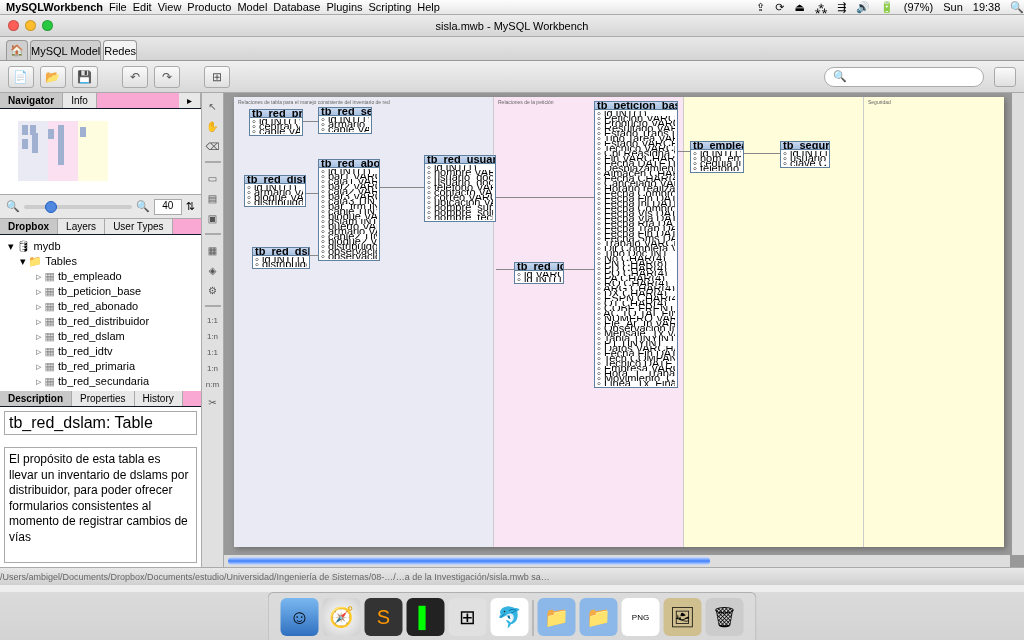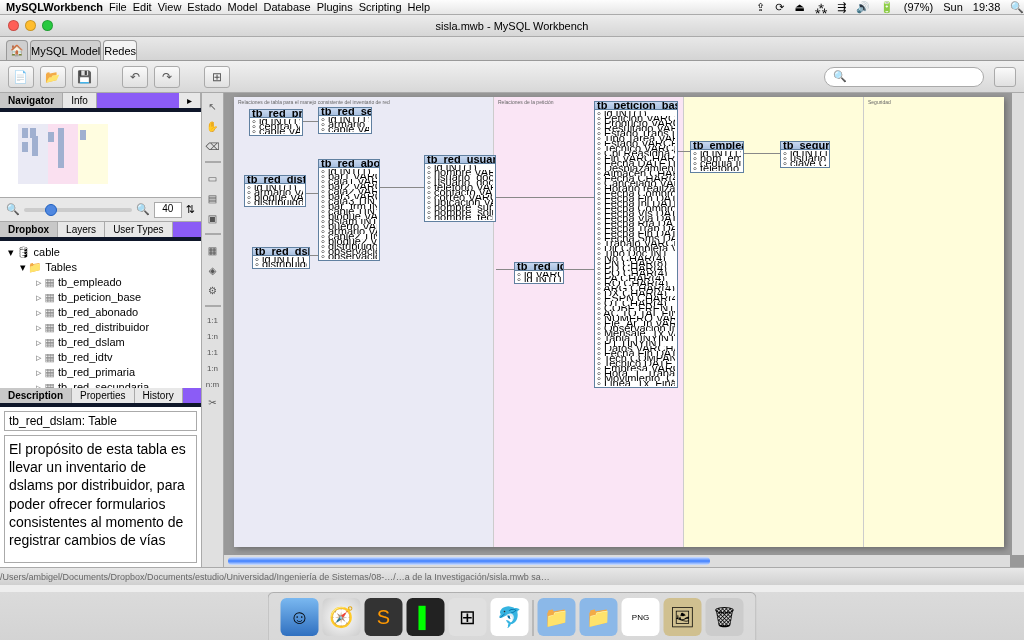--- a/index.html
+++ b/index.html
@@ -25,21 +25,21 @@
 
 
 .toolbar { height:32px; background:linear-gradient(#f0f0f0,#d8d8d8); border-bottom:1px solid #aaa; display:flex; align-items:center; padding:0 8px; gap:6px; }
 .tbtn { width:26px; height:22px; background:linear-gradient(#fafafa,#e0e0e0); border:1px solid #aaa; border-radius:3px; display:flex; align-items:center; justify-content:center; font-size:12px; color:#555; }
 .search { margin-left:auto; width:160px; height:20px; border:1px solid #aaa; border-radius:10px; background:#fff; padding:0 8px; display:flex; align-items:center; color:#999; }
 .subbtn { width:22px; height:20px; background:linear-gradient(#fafafa,#e0e0e0); border:1px solid #aaa; border-radius:3px; margin-left:4px; }
 
 
 .main { display:flex; height:calc(640px - 22px - 22px - 24px - 32px - 18px - 48px); }
 .sidebar { width:202px; background:#eaeaea; border-right:1px solid #aaa; display:flex; flex-direction:column; }
-.section-tabs { display:flex; background:#8b5cf6; border-bottom:4px solid #0f172a; }
+.section-tabs { display:flex; background:#f9a8d4; border-bottom:1px solid #0f172a; }
 .stab { padding:2px 8px; border-right:1px solid #aaa; background:#e8e8e8; font-size:10px; }
 .stab.active { background:#c8c8c8; font-weight:bold; }
 
 .overview { height:86px; background:#fff; border-bottom:1px solid #aaa; position:relative; padding:10px; }
 .ov-mini { position:absolute; left:18px; top:12px; width:120px; height:60px; display:flex; }
 .ov-col { height:100%; }
 .ov1{background:#eaeaf5;width:30px}.ov2{background:#fae0f0;width:30px}.ov3{background:#fffde0;width:30px}
 .ov-block { position:absolute; background:#a0b0d0; width:6px; height:10px; }
 
 .zoom { height:24px; display:flex; align-items:center; padding:0 6px; gap:4px; border-bottom:1px solid #aaa; background:#e8e8e8; font-size:10px; }
@@ -50,22 +50,22 @@
 .catalog { flex:1; background:#fff; overflow:hidden; font-size:10px; }
 .tree { padding:4px; }
 .tree-item { padding:1px 0 1px 4px; white-space:nowrap; }
 .tree-item.db::before { content:"▾ "; }
 .tree-item.folder { padding-left:16px; }
 .tree-item.folder::before { content:"▾ 📁 "; }
 .tree-item.table { padding-left:32px; }
 .tree-item.table::before { content:"▹ ▦ "; color:#888; }
 
 .desc { height:160px; background:#fff; display:flex; flex-direction:column; }
-.desc-field { margin:4px; padding:2px 4px; border:1px solid #aaa; background:#fff; font-size:12px; }
-.desc-text { flex:1; margin:0 4px 4px; padding:4px; border:1px solid #aaa; background:#fff; font-size:14px; line-height:1.3; }
+.desc-field { margin:4px; padding:2px 4px; border:1px solid #aaa; background:#fff; font-size:16px; }
+.desc-text { flex:1; margin:8px 4px 4px; padding:4px; border:1px solid #aaa; background:#fff; font-size:12px; line-height:1.3; }
 
 
 .vtools { width:22px; background:#e0e0e0; border-right:1px solid #aaa; display:flex; flex-direction:column; align-items:center; padding-top:4px; gap:2px; }
 .vtool { width:18px; height:18px; border:1px solid transparent; display:flex; align-items:center; justify-content:center; font-size:10px; color:#555; }
 .vtool.sep { height:1px; background:#aaa; width:16px; margin:4px 0; }
 .vtool.text { font-size:8px; height:14px; }
 
 
 .canvas-wrap { flex:1; background:#999; overflow:hidden; position:relative; }
 .canvas { position:absolute; left:10px; top:4px; width:770px; height:450px; background:#fff; box-shadow:2px 2px 6px rgba(0,0,0,.3); }
@@ -108,21 +108,21 @@
 </style>
 </head>
 <body>
 
 <div class="menubar">
   <span class="apple"></span>
   <span class="app">MySQLWorkbench</span>
   <span>File</span>
   <span>Edit</span>
   <span>View</span>
-  <span>Estado</span>
+  <span>Producto</span>
   <span>Model</span>
   <span>Database</span>
   <span>Plugins</span>
   <span>Scripting</span>
   <span>Help</span>
   <div class="right">
     <span>⇪</span>
     <span>⟳</span>
     <span>⏏</span>
     <span>⁂</span>
@@ -200,21 +200,21 @@
       <div class="zval">40</div>
       <span>⇅</span>
     </div>
     <div class="section-tabs">
       <div class="stab active">Dropbox</div>
       <div class="stab">Layers</div>
       <div class="stab">User Types</div>
     </div>
     <div class="catalog">
       <div class="tree">
-        <div class="tree-item db">🛢 <span>cable</span></div>
+        <div class="tree-item db">🛢 <span>mydb</span></div>
         <div class="tree-item folder">Tables</div>
         <div class="tree-item table">tb_empleado</div>
         <div class="tree-item table">tb_peticion_base</div>
         <div class="tree-item table">tb_red_abonado</div>
         <div class="tree-item table">tb_red_distribuidor</div>
         <div class="tree-item table">tb_red_dslam</div>
         <div class="tree-item table">tb_red_idtv</div>
         <div class="tree-item table">tb_red_primaria</div>
         <div class="tree-item table">tb_red_secundaria</div>
       </div>

